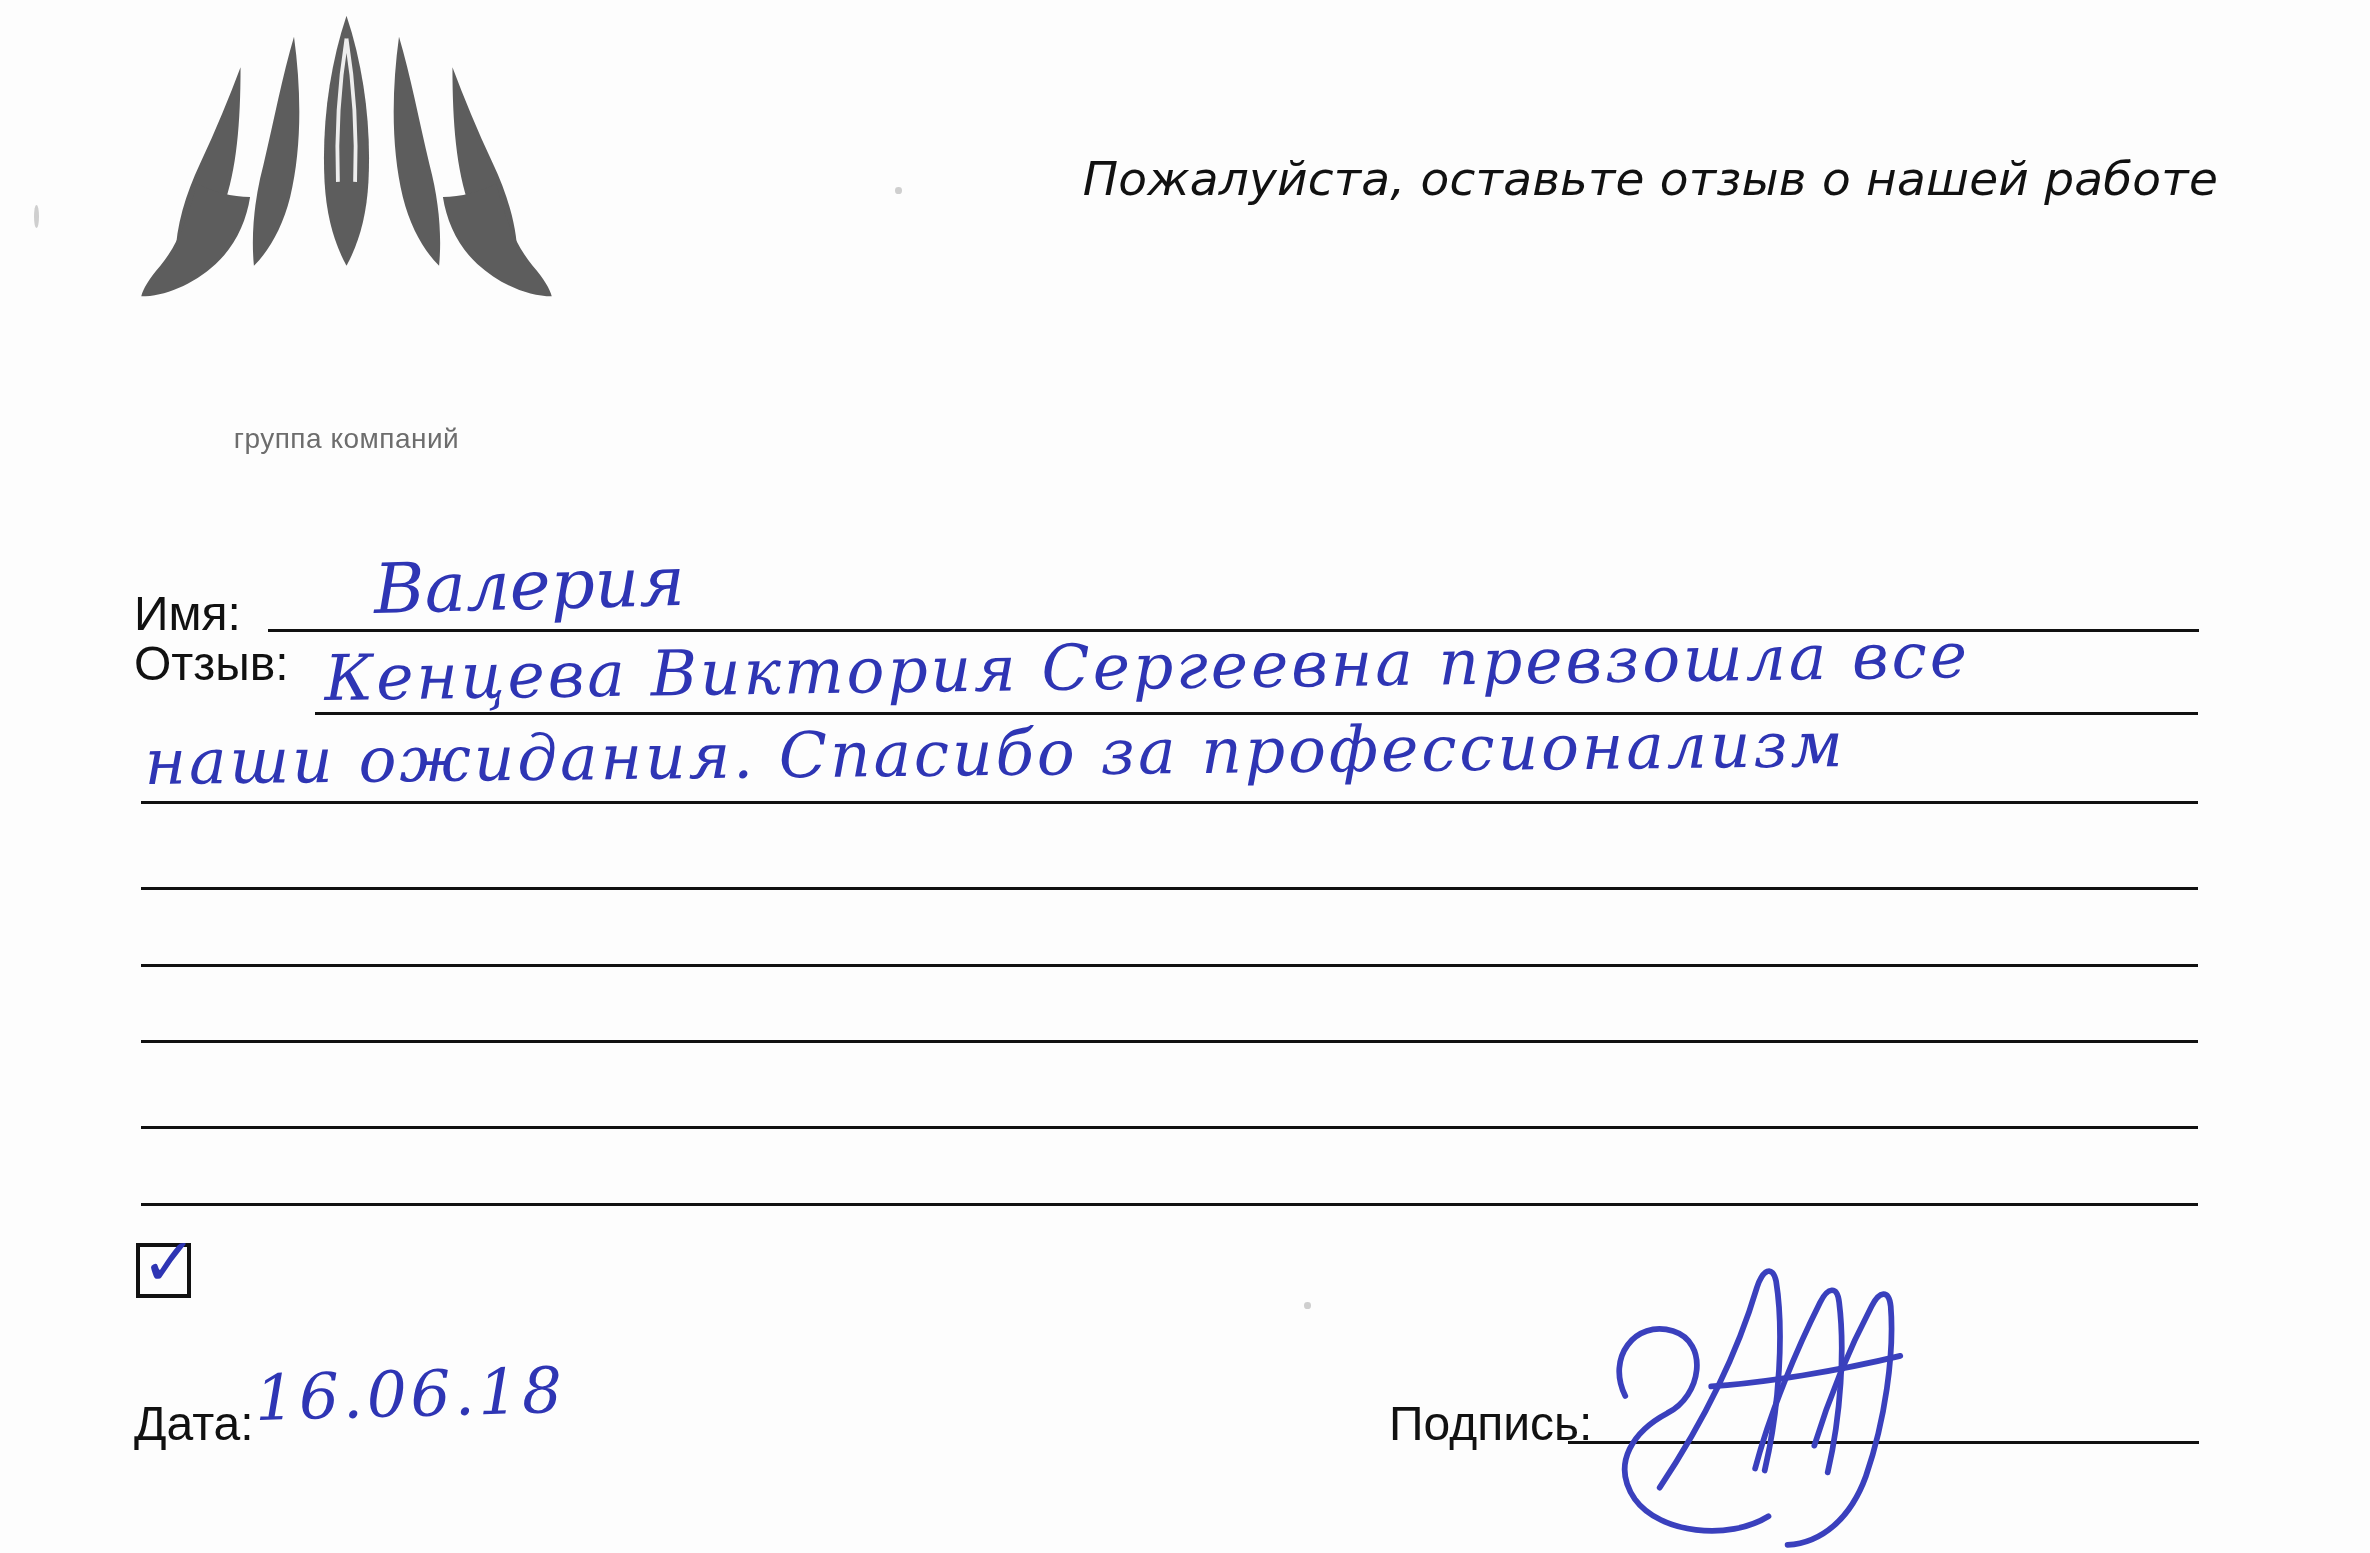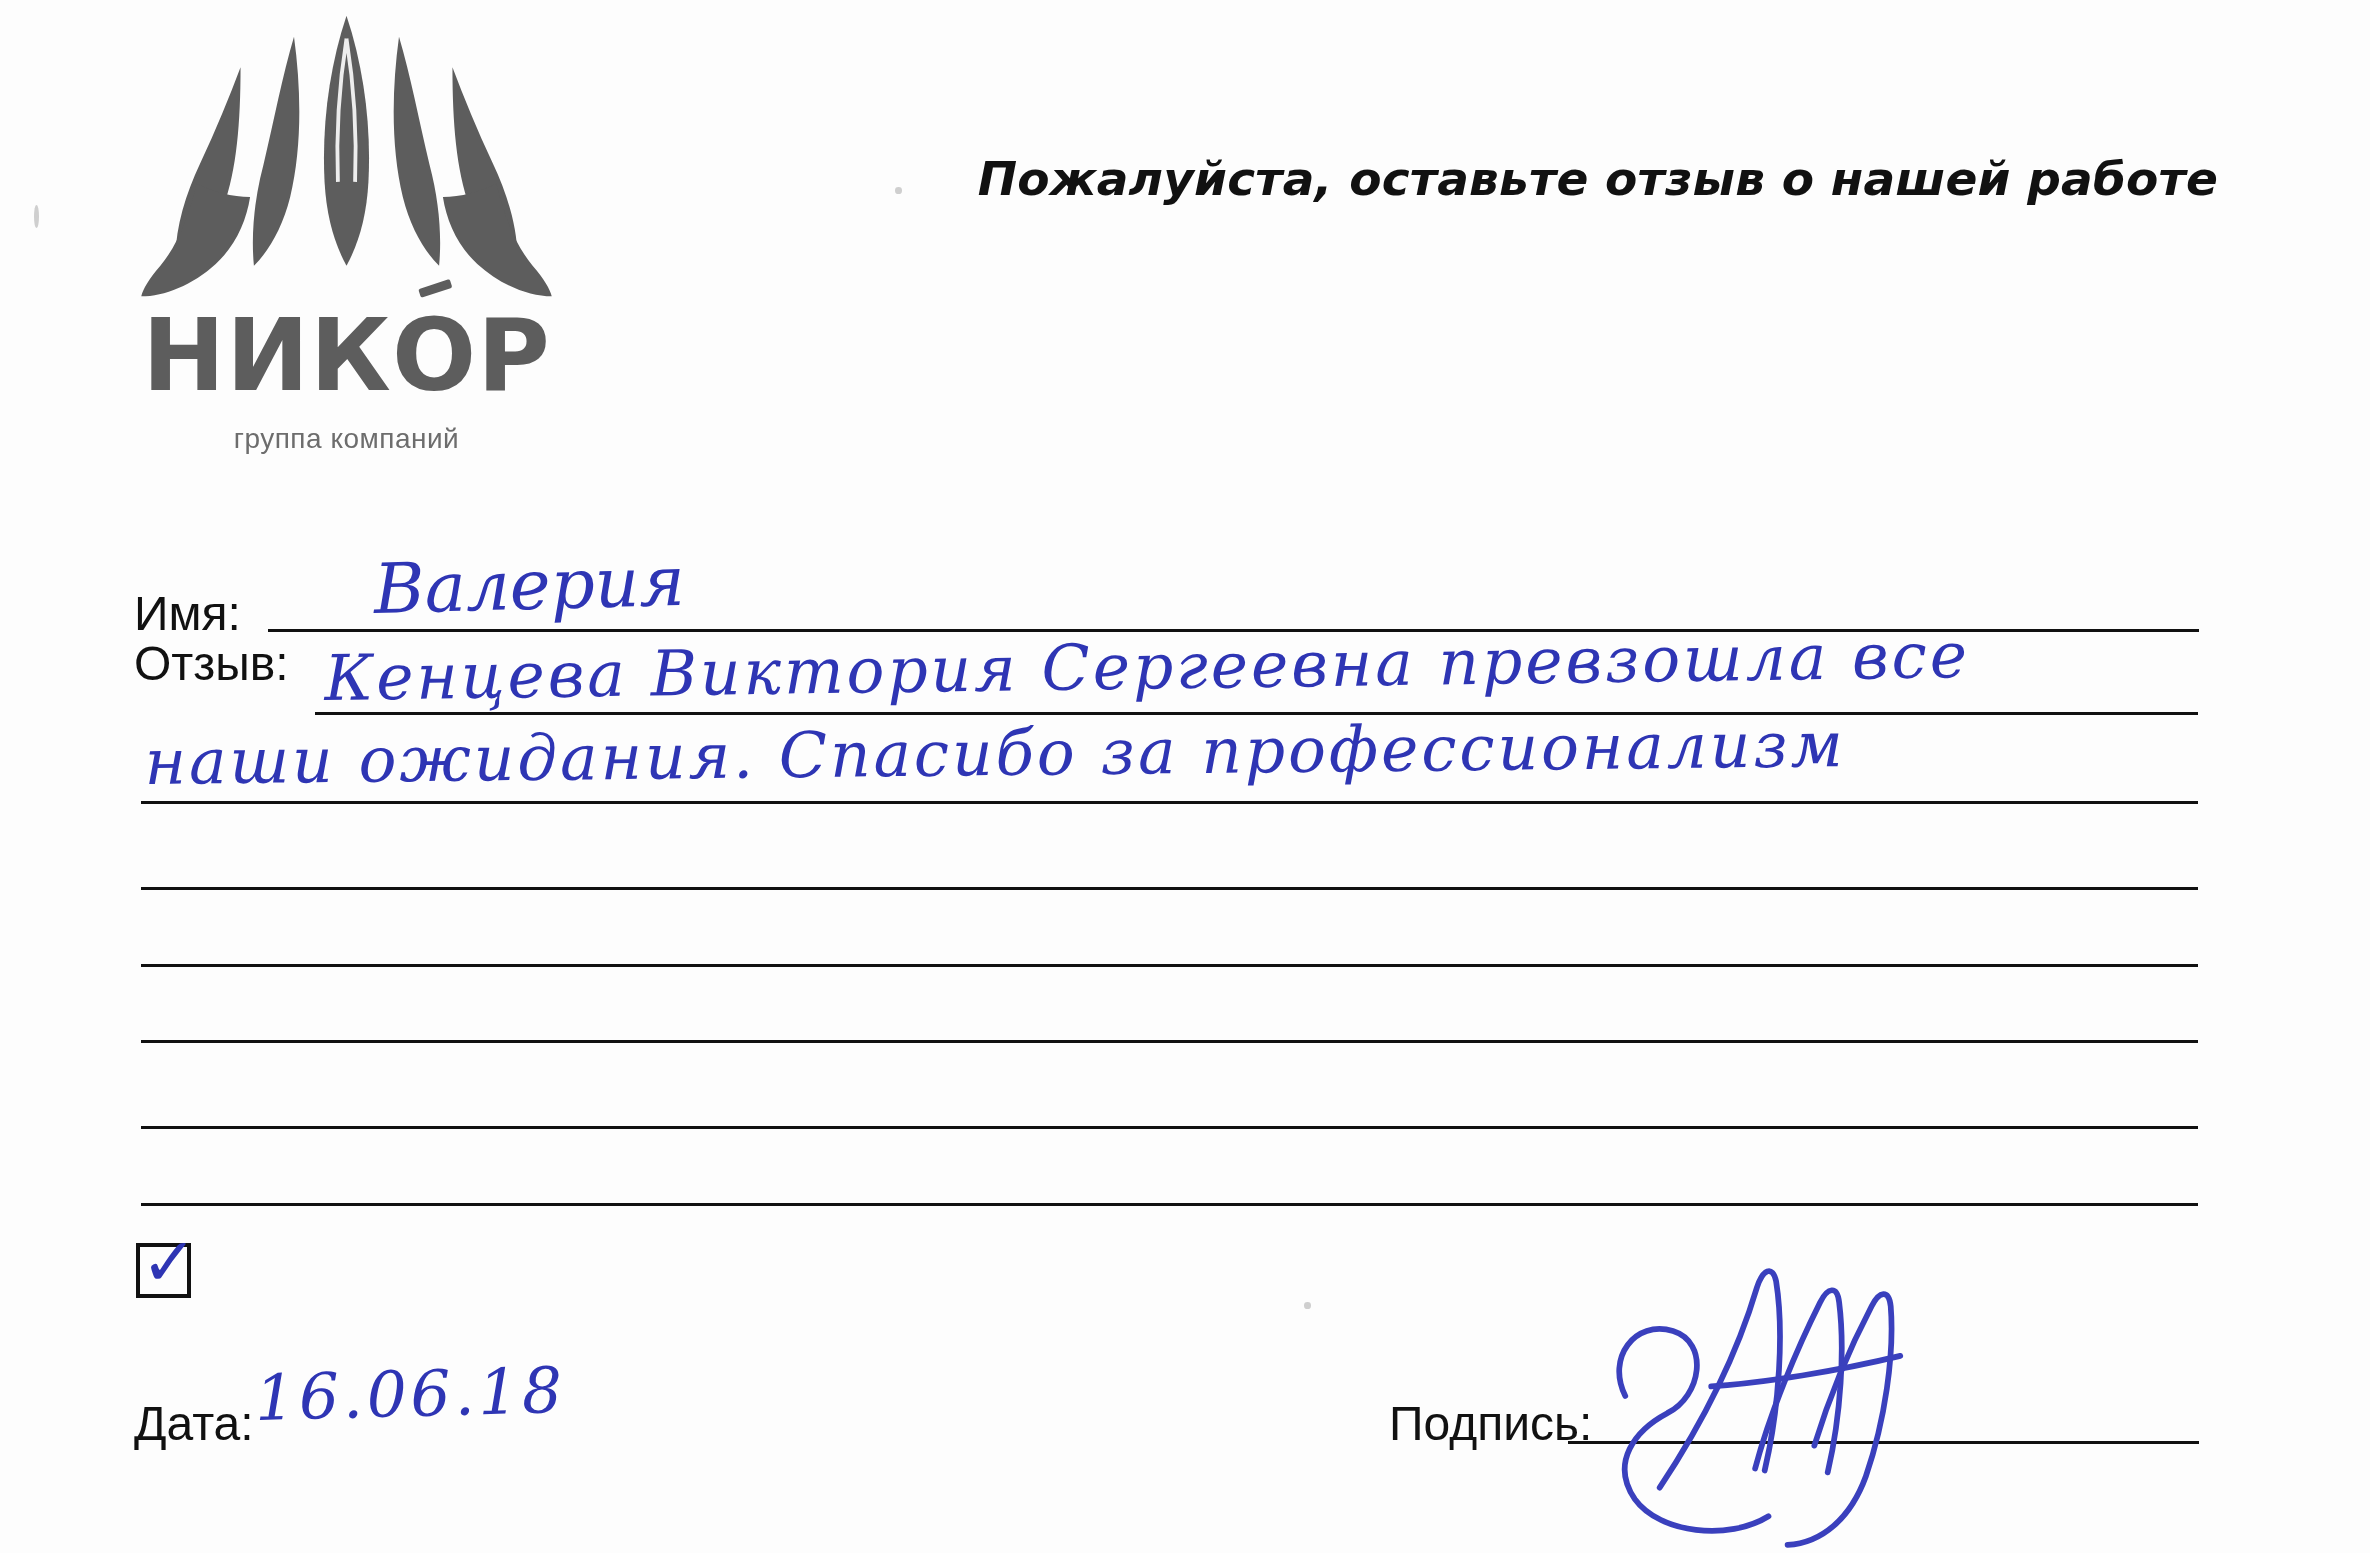--- a/index.html
+++ b/index.html
@@ -89,21 +89,21 @@
     font-style: italic;
     font-weight: 700;
     font-size: 47px;
     color: #111;
     letter-spacing: 0.2px;
   }
   .header-line2 {
     margin-top: 46px;
     font-family: "DejaVu Sans", sans-serif;
     font-style: italic;
-    font-weight: 700;
+    font-weight: 400;
     font-size: 47px;
     color: #111;
     letter-spacing: 0.2px;
     margin-left: 36px;
   }
 
   
   .field-label {
     position: absolute;
     font-family: "Liberation Sans", sans-serif;
@@ -236,23 +236,20 @@
           <path d="M326 60 C338 92 352 126 368 160 C386 198 396 236 394 270 C374 260 356 238 344 206 C330 168 326 118 326 60 Z"></path>
 
           <path d="M58 182 C50 216 38 246 20 268 C8 282 2 292 0 300 C24 300 54 288 78 266 C98 248 110 222 114 196 C96 196 74 190 58 182 Z"></path>
 
           <path d="M372 182 C356 190 334 196 316 196 C320 222 332 248 352 266 C376 288 406 300 430 300 C428 292 422 282 410 268 C392 246 380 216 372 182 Z"></path>
         </g>
         <g fill="#fdfdfd" opacity="0.9">
           <path d="M215 30 C223 80 226 130 224 180 M215 30 C207 80 204 130 206 180" stroke="#fdfdfd" stroke-width="4" fill="none"></path>
         </g>
       </svg>
-    </div>
-    <div class="logo-word">
-      <span>НИК</span><span class="accent">О</span><span>Р</span>
     </div>
     <div class="logo-sub">группа компаний</div>
   </div>
 
   <div class="header-lines">
     <div class="header-line2">Пожалуйста, оставьте отзыв о нашей работе</div>
   </div>
 
   <div class="field-label lbl-name">Имя:</div>
   <div class="rule rule-name"></div>

